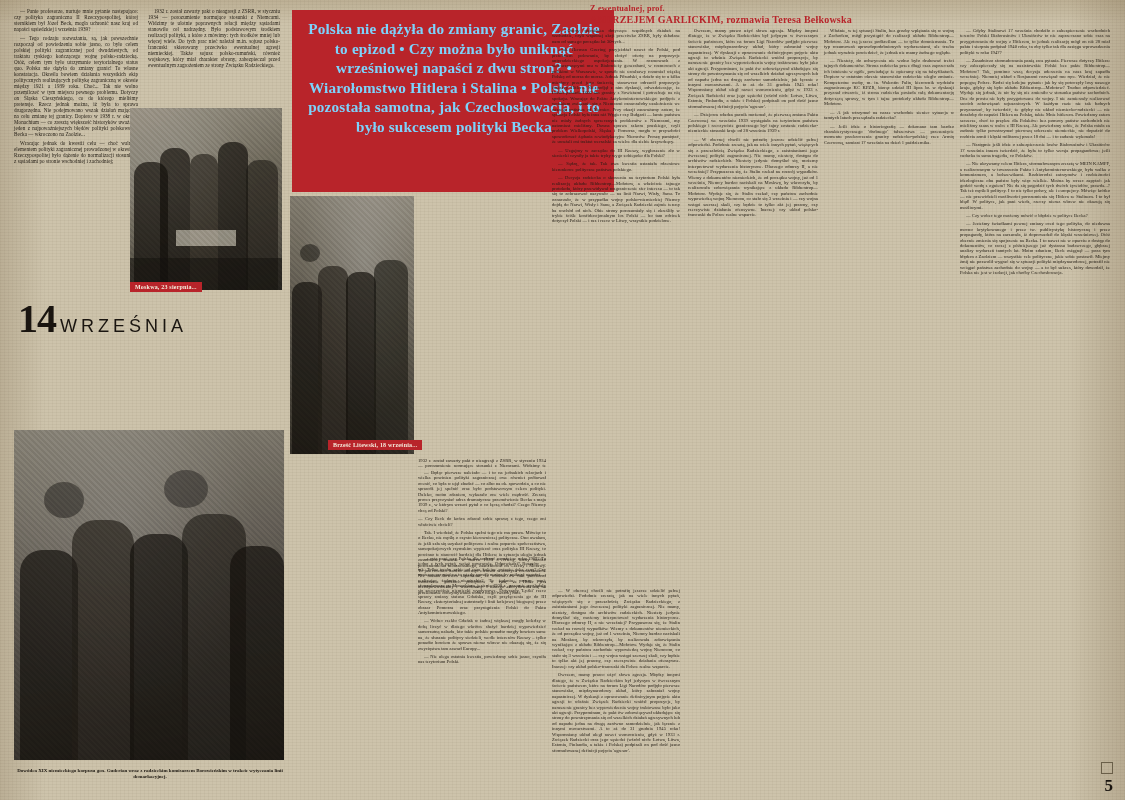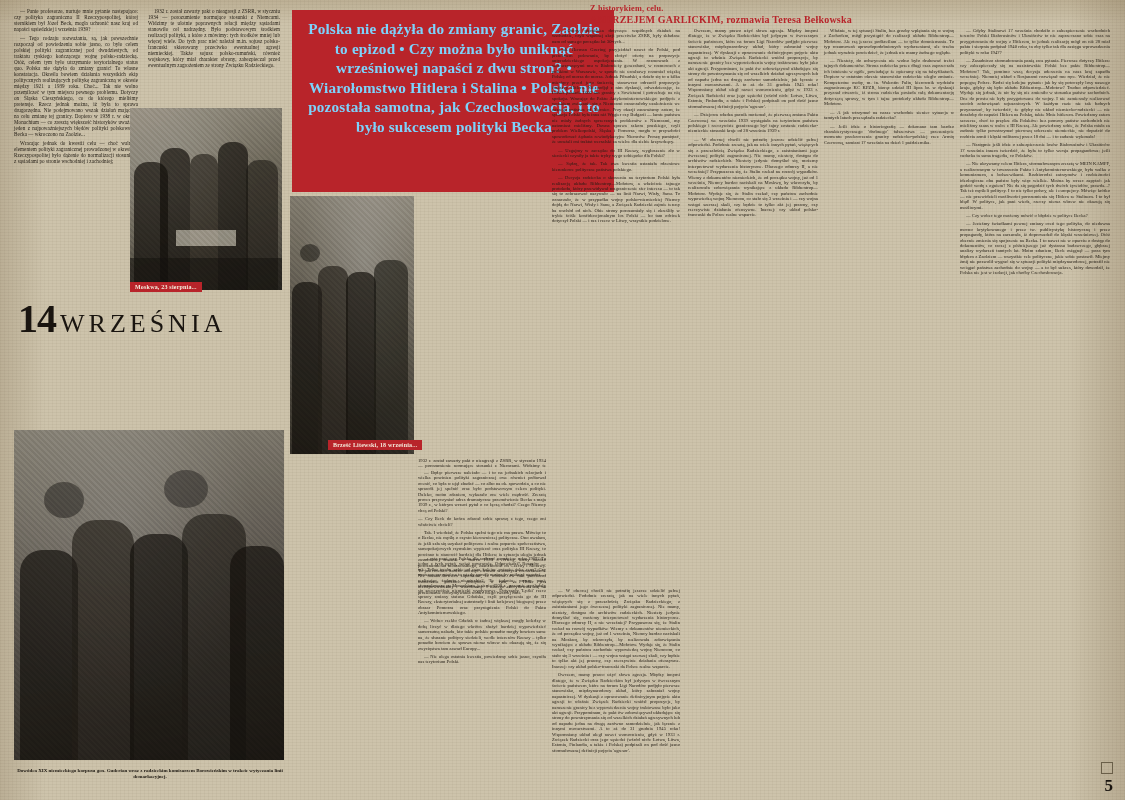--- a/index.html
+++ b/index.html
@@ -99,22 +99,22 @@
   .soft{filter:blur(.6px);}
   
   #bigtitle{
     position:absolute;left:18px;top:300px;width:265px;height:40px;
   }
   #bigtitle .num{
     font-size:40px;font-weight:bold;letter-spacing:-1px;line-height:38px;
     font-family:"Liberation Serif", serif;
   }
   #bigtitle .word{
-    font-size:26px;letter-spacing:4px;line-height:38px;
-    font-family:Liberation Serif, serif;
+    font-size:18px;letter-spacing:4px;line-height:38px;
+    font-family:Liberation Sans, sans-serif;
   }
   
   #interview-head{
     position:absolute;left:590px;top:4px;width:530px;height:22px;
     color:#b8242a;font-weight:bold;
   }
   #interview-head .l1{font-size:8.2px;line-height:9px;letter-spacing:.2px;}
   #interview-head .l2{font-size:10px;line-height:13px;letter-spacing:.2px;}
   
   #pagenum{
@@ -140,21 +140,21 @@
 
   <div class="col jtext" style="left:148px;top:8px;width:132px;">
     <p>1932 r. został zawarty pakt o nieagresji z ZSRR, w styczniu 1934 — porozumienie normujące stosunki z Niemcami. Widzimy te ulotnie poprawnych relacji między sąsiadami stanowiło cel nadrzędny. Było podstawowym środkiem realizacji polityki, a które z mówimy: tych środków mniej lub więcej wiele. Do tych prac nieć należał m.in. sojusz polsko-francuski skierowany przeciwko ewentualnej agresji niemieckiej. Także sojusz polsko-rumuński, również wojskowy, który miał charakter obrony, zabezpieczał przed ewentualnym zagrożeniem ze strony Związku Radzieckiego.</p>
   </div>
 
   <div id="headline">
     <div class="hl-inner">Polska nie dążyła do zmiany granic, Zaolzie to epizod • Czy można było uniknąć wrześniowej napaści z dwu stron? • Wiarołomstwo Hitlera i Stalina • Polska nie pozostała samotna, jak Czechosłowacja, i to było sukcesem polityki Becka</div>
   </div>
 
   <div id="interview-head">
-    <div class="l1">Z historykiem, celu.</div>
+    <div class="l1">Z ewentualnej, prof.</div>
     <div class="l2">ANDRZEJEM GARLICKIM, rozmawia Teresa Bełkowska</div>
   </div>
 
   <div class="photo scene1 grainy" style="left:130px;top:108px;width:152px;height:182px;">
     <div class="silhouette soft" style="left:4px;top:54px;width:34px;height:128px;border-radius:14px 14px 0 0;"></div>
     <div class="silhouette soft" style="left:30px;top:40px;width:30px;height:142px;border-radius:13px 13px 0 0;"></div>
     <div class="silhouette soft" style="left:60px;top:46px;width:28px;height:136px;border-radius:12px 12px 0 0;background:rgba(35,31,25,.62);"></div>
     <div class="silhouette soft" style="left:88px;top:34px;width:30px;height:148px;border-radius:13px 13px 0 0;"></div>
     <div class="silhouette soft" style="left:116px;top:52px;width:32px;height:130px;border-radius:13px 13px 0 0;background:rgba(30,27,22,.60);"></div>
     <div class="silhouette" style="left:0;top:150px;width:152px;height:32px;background:rgba(22,20,16,.55);"></div>

